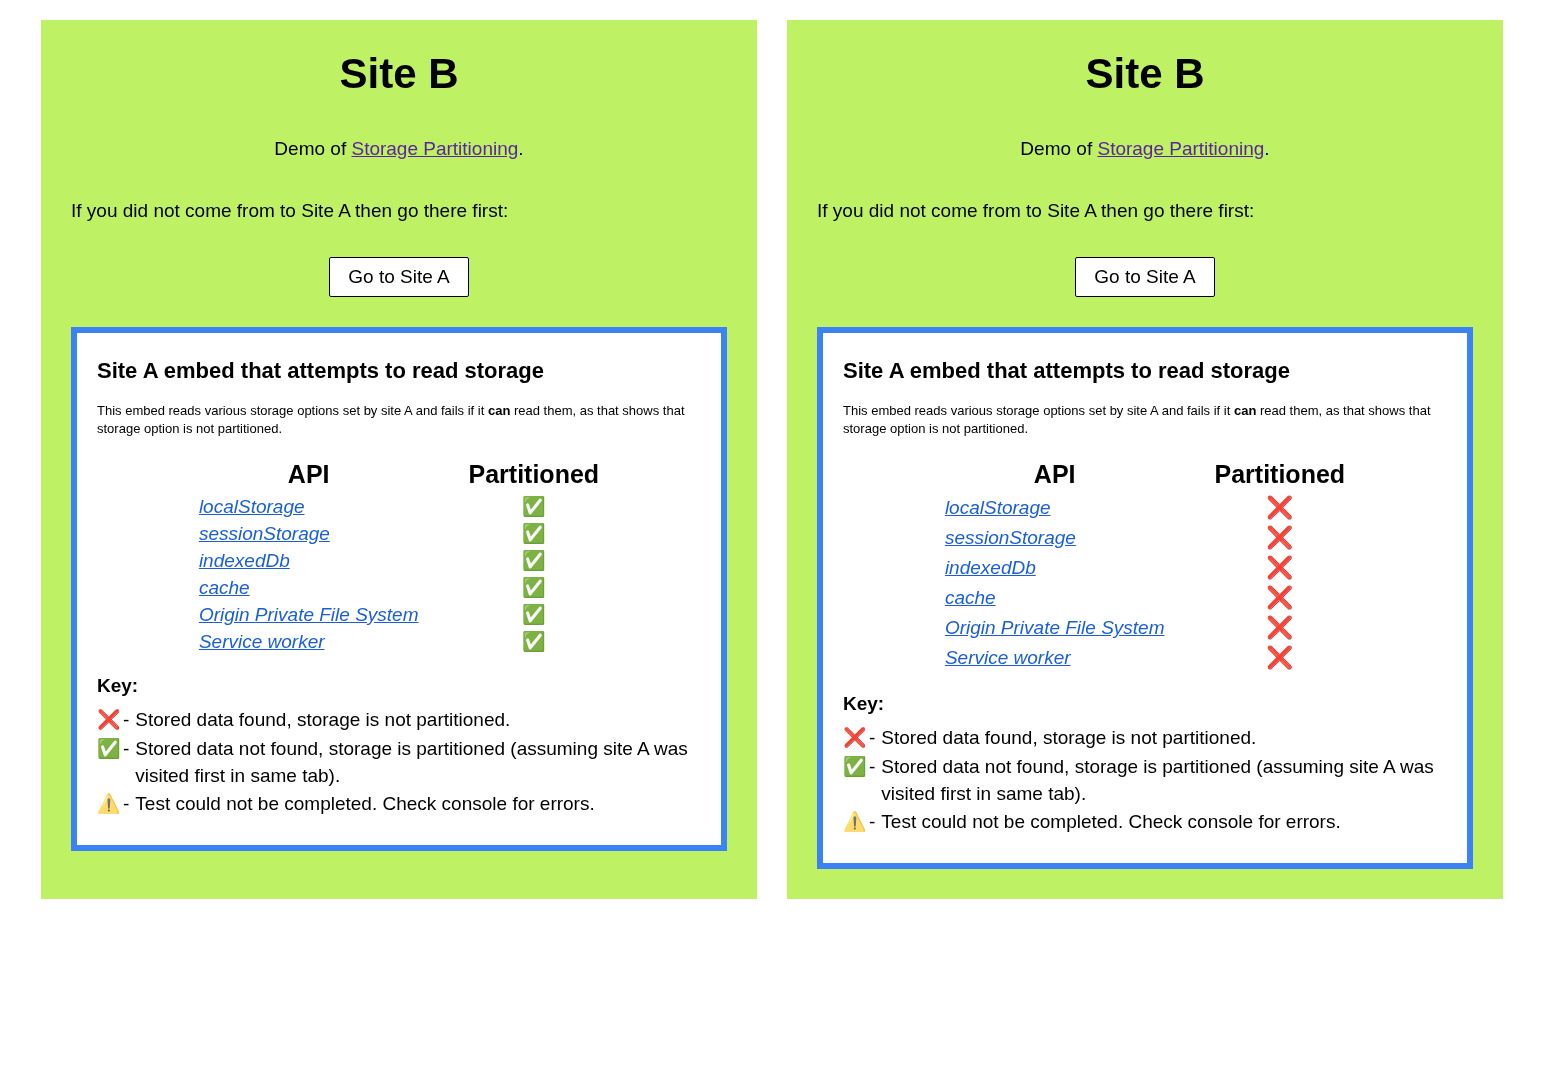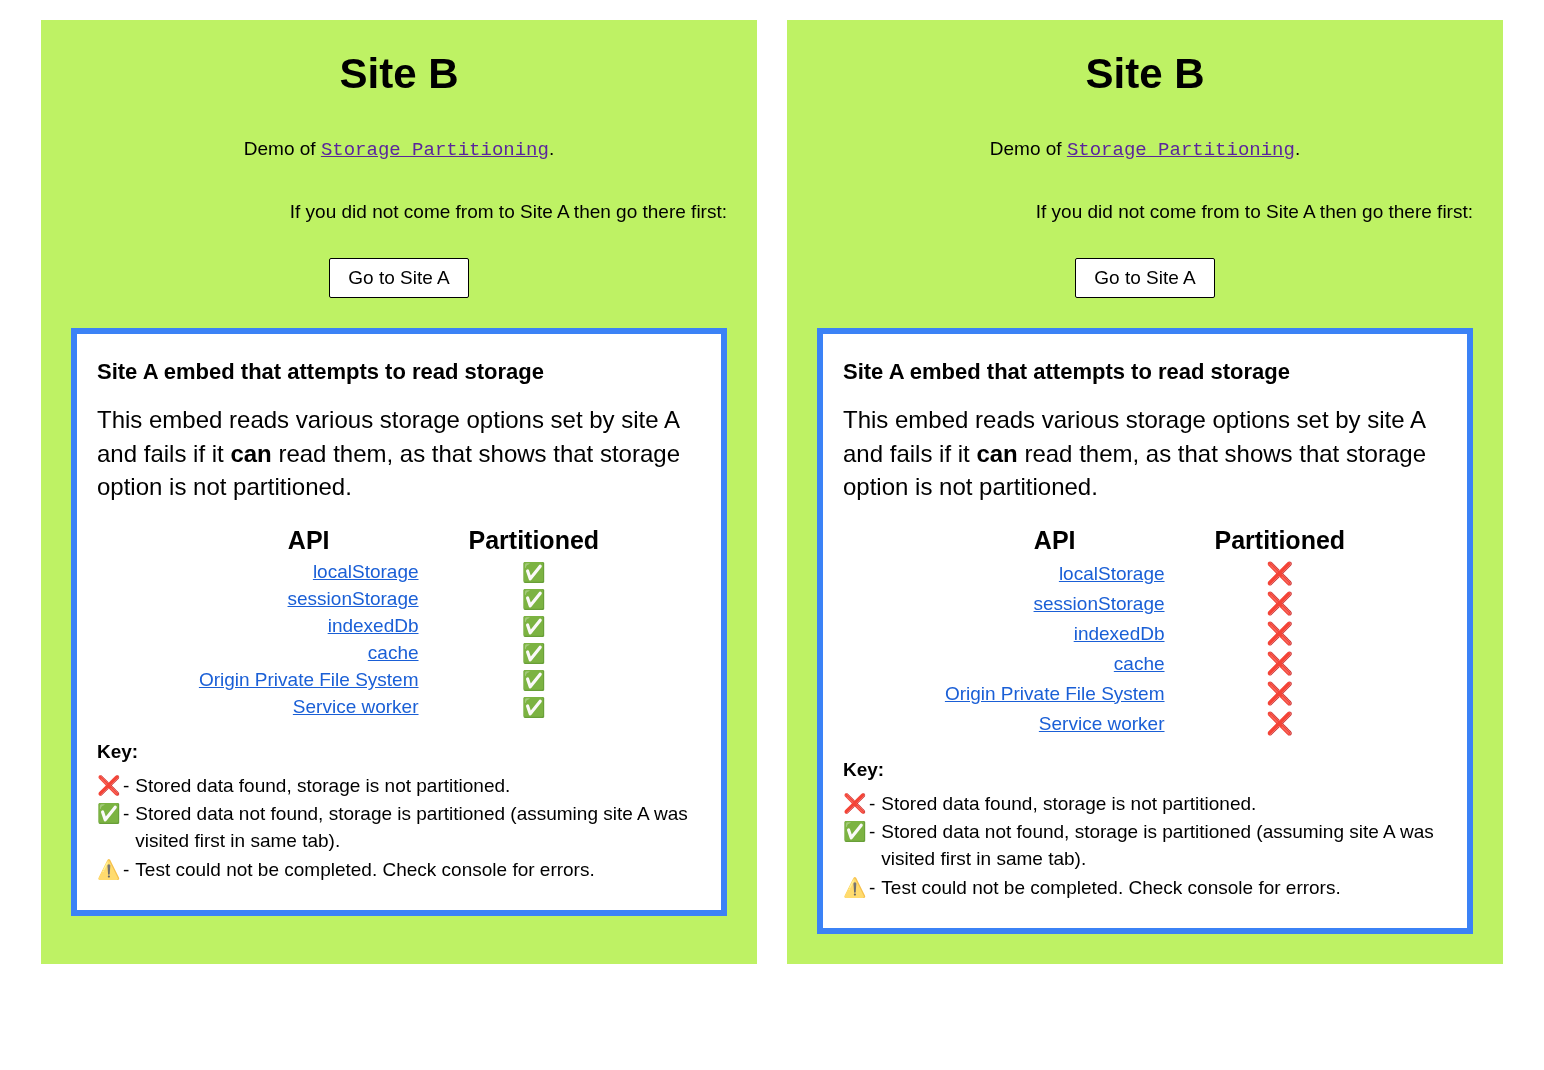--- a/index.html
+++ b/index.html
@@ -28,24 +28,23 @@
       margin-bottom: 40px;
     }
     .intro {
       text-align: center;
       font-size: 19px;
       margin-bottom: 40px;
     }
     .intro a {
       color: #5a259c;
       text-decoration: underline;
-      font-family: Liberation Mono, monospace;
     }
     .instruction {
-      text-align: right;
+      text-align: left;
       font-size: 19px;
       margin-bottom: 35px;
     }
     .button-row {
       text-align: center;
       margin-bottom: 30px;
     }
     .go-button {
       background: #ffffff;
       border: 1.5px solid #000000;
@@ -59,21 +58,21 @@
       background: #ffffff;
       border: 6px solid #3b82f6;
       padding: 25px 20px 25px 20px;
     }
     .embed-title {
       font-size: 22px;
       font-weight: bold;
       margin-bottom: 18px;
     }
     .embed-desc {
-      font-size: 24px;
+      font-size: 13px;
       line-height: 1.4;
       margin-bottom: 18px;
     }
     .embed-desc strong {
       font-weight: bold;
     }
     .api-table {
       margin: 0 auto 20px auto;
       border-collapse: separate;
       border-spacing: 0;
@@ -82,21 +81,22 @@
       font-size: 25px;
       font-weight: bold;
       padding: 4px 25px;
       text-align: center;
     }
     .api-table td {
       font-size: 19px;
       padding: 2px 25px;
     }
     .api-table td.api-cell {
-      text-align: right;
+      text-align: left;
+      font-style: italic;
     }
     .api-table td.status-cell {
       text-align: center;
     }
     .api-link {
       color: #1a5fd6;
       text-decoration: underline;
     }
     .status-pass {
       color: #2eaa2e;

